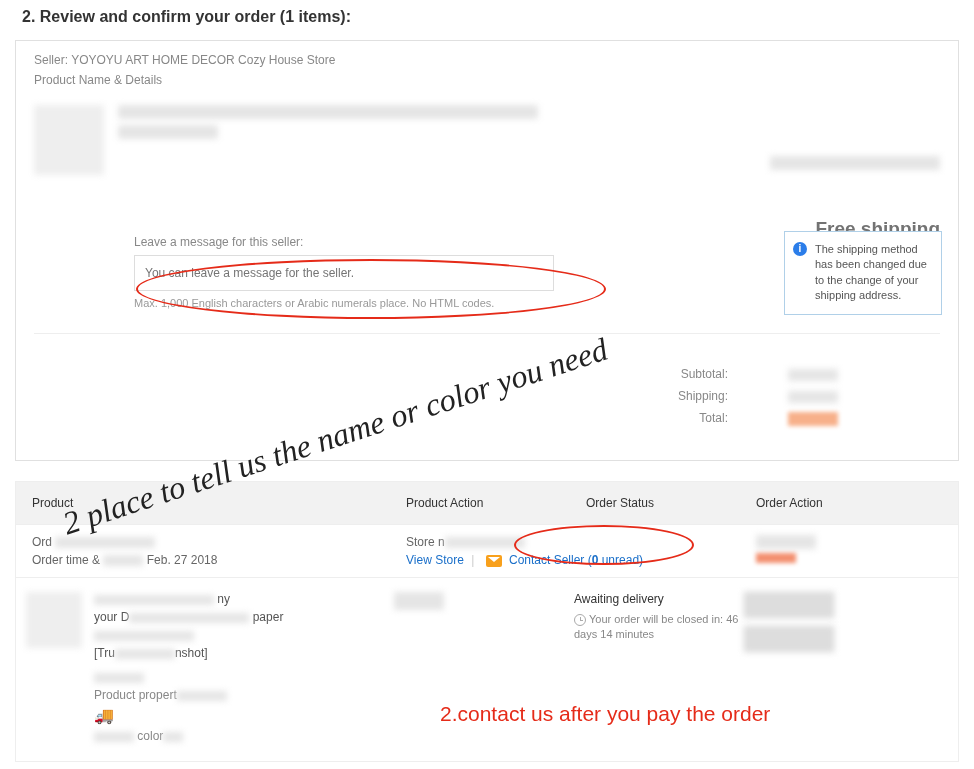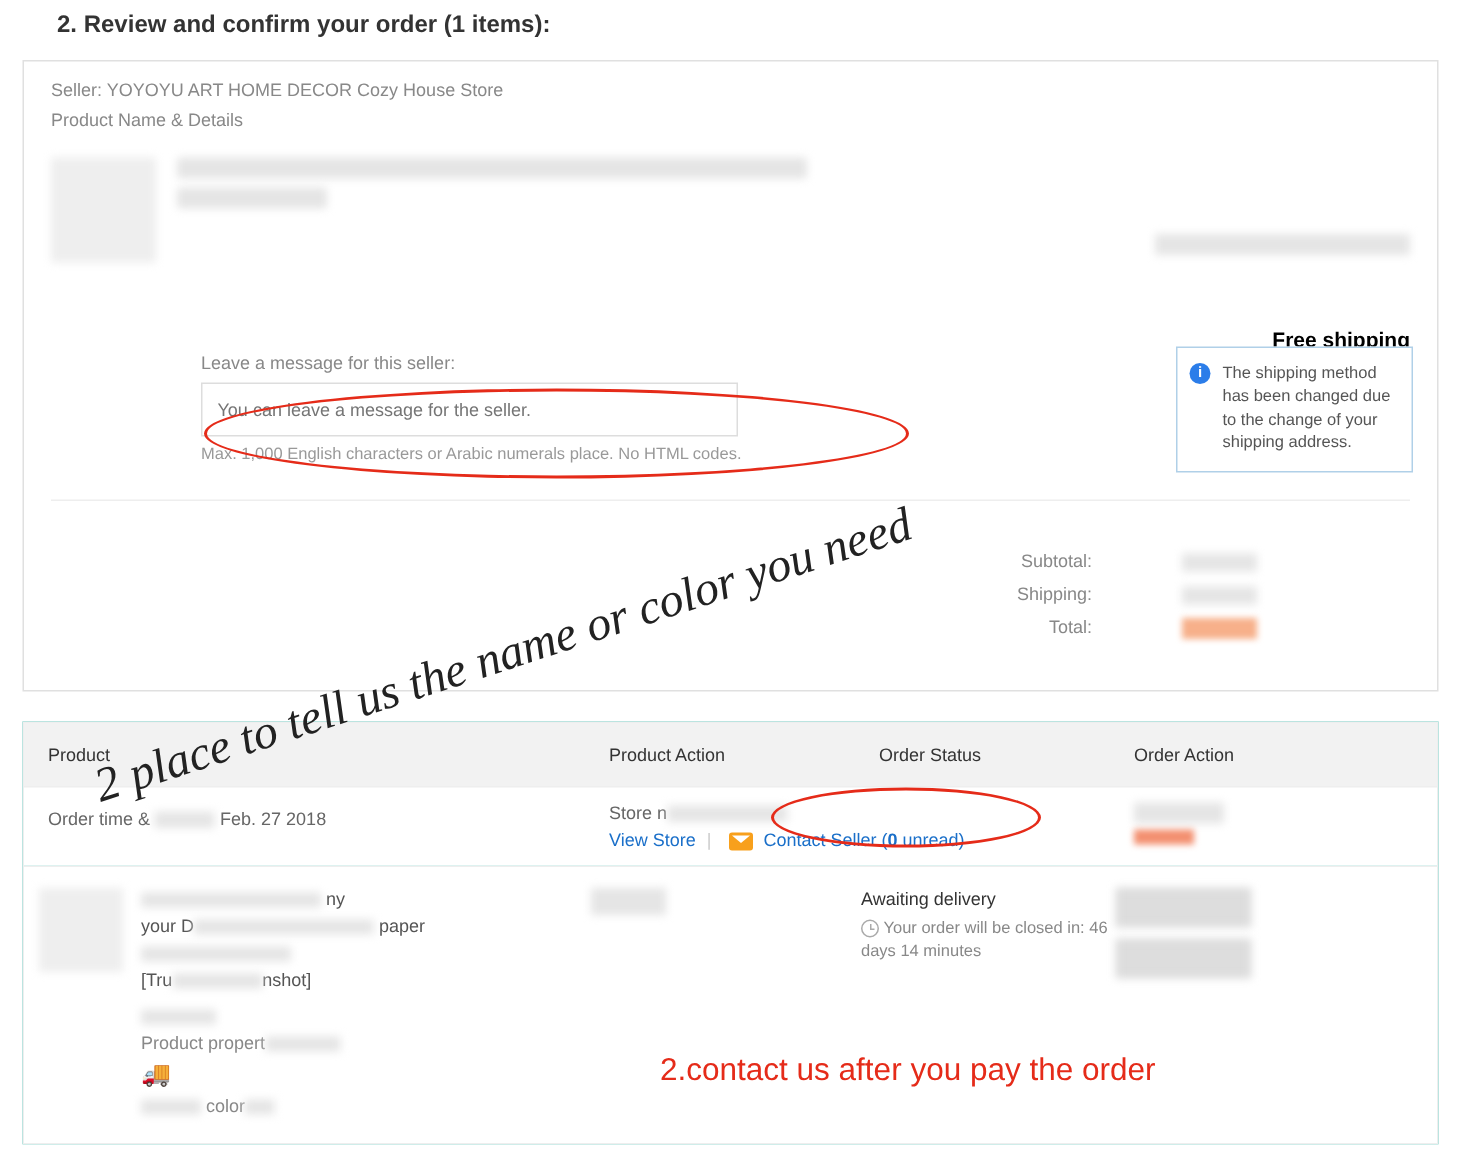--- a/index.html
+++ b/index.html
@@ -1,42 +1,42 @@
 <!DOCTYPE html>
 <html><head>
 <meta charset="utf-8">
 <style>
   * { box-sizing: border-box; margin: 0; padding: 0; }
   body { font-family: Arial, sans-serif; background: #fff; width: 974px; position: relative; }
   
-  .section-title { font-size: 16px; font-weight: bold; color: #333; padding: 8px 0 14px 38px; }
+  .section-title { font-size: 16px; font-weight: bold; color: #333; padding: 8px 0 14px 22px; }
   
   .order-box { border: 1px solid #e0e0e0; margin: 0 15px 20px 15px; padding: 12px 18px 22px 18px; position: relative; }
   .seller-line { font-size: 12px; color: #888; margin-bottom: 6px; }
   .product-details-label { font-size: 12px; color: #888; margin-bottom: 18px; }
   
   .product-row { display: flex; align-items: flex-start; position: relative; }
   .thumb { width: 70px; height: 70px; background: #eee; margin-right: 14px; filter: blur(3px); }
   .product-mid { flex: 1; position: relative; }
   .blurred-line { height: 14px; background: #e5e5e5; margin-bottom: 6px; filter: blur(3px); border-radius: 2px; }
   
   .annotation-red { color: #e52b19; font-size: 21px; font-family: "Segoe UI", Arial, sans-serif; position: absolute; line-height: 1.3; }
   .ann1 { left: 180px; top: 100px; }
   
   .leave-msg-area { margin-left: 100px; margin-top: 60px; position: relative; }
   .leave-msg-label { font-size: 12px; color: #888; margin-bottom: 6px; }
-  .msg-input { width: 358px; height: 36px; border: 1px solid #ddd; padding: 6px 10px; font-size: 12px; color: #aaa; background: #fff; }
+  .msg-input { width: 420px; height: 36px; border: 1px solid #ddd; padding: 6px 10px; font-size: 12px; color: #aaa; background: #fff; }
   .msg-hint { font-size: 11px; color: #999; margin-top: 6px; }
   
   .ellipse-red { position: absolute; border: 2px solid #e52b19; border-radius: 50%; pointer-events: none; }
   .ellipse1 { width: 470px; height: 60px; left: 120px; top: 218px; }
   
   .ship-col { position: absolute; right: 18px; top: 115px; width: 170px; text-align: right; }
   .ship-blur-top { height: 14px; background: #e5e5e5; filter: blur(3px); margin-bottom: 10px; }
-  .free-ship { font-weight: bold; font-size: 14px; color: #000000; margin-top: 48px; }
+  .free-ship { font-weight: bold; font-size: 19px; color: #737373; margin-top: 48px; }
   .delivery-time { font-size: 12px; color: #666; margin-top: 2px; }
   .dt-val { color: #333; }
   
   .ship-notice { border: 1px solid #b0d0e8; background: #fff; padding: 10px 10px 10px 30px; font-size: 11px; color: #555; position: absolute; right: 16px; top: 190px; width: 158px; text-align: left; line-height: 1.4; }
   .info-icon { position: absolute; left: 8px; top: 10px; width: 14px; height: 14px; border-radius: 50%; background: #2b7de9; color: #fff; font-size: 10px; text-align: center; line-height: 14px; font-weight: bold; }
   
   .totals { position: absolute; right: 120px; top: 326px; font-size: 12px; color: #888; text-align: right; }
   .totals div { margin-bottom: 8px; }
   .totals-blur { display: inline-block; width: 50px; height: 12px; background: #e5e5e5; filter: blur(3px); vertical-align: middle; margin-left: 60px; }
   .total-orange { display: inline-block; width: 50px; height: 14px; background: #f7b08a; filter: blur(2px); vertical-align: middle; margin-left: 60px; }
@@ -142,20 +142,21 @@
 <div class="orders-table">
   <div class="tbl-header">
     <div class="col-product">Product</div>
     <div class="col-action">Product Action</div>
     <div class="col-status">Order Status</div>
     <div class="col-orderaction">Order Action</div>
   </div>
 
   <div class="tbl-toprow" style="position:relative">
     <div class="ord-info">
+      <div><span>Ord</span> <span class="ord-blur"></span></div>
       <div style="margin-top:4px"><span>Order time &amp;</span> <span class="ord-blur" style="width:40px"></span> <span>Feb. 27 2018</span></div>
     </div>
     <div class="store-actions">
       <div><span>Store n</span><span class="ord-blur" style="width:80px"></span></div>
       <div style="margin-top:4px">
         <a class="link-blue" href="#">View Store</a>
         <span style="color:#ccc;margin:0 4px">|</span>
         <span class="mail-icon"></span>
         <a class="link-blue" href="#"><span>Contact Seller (</span><b>0</b><span> unread)</span></a>
       </div>

